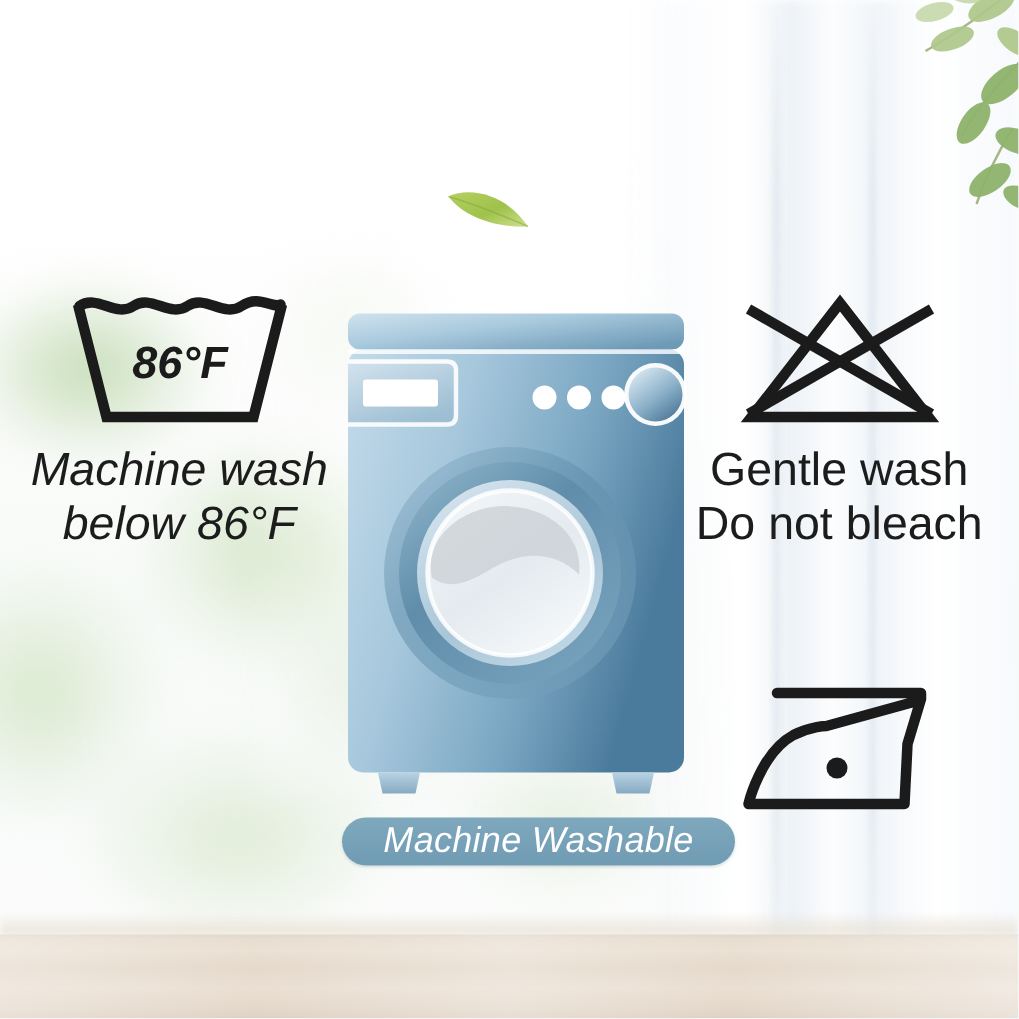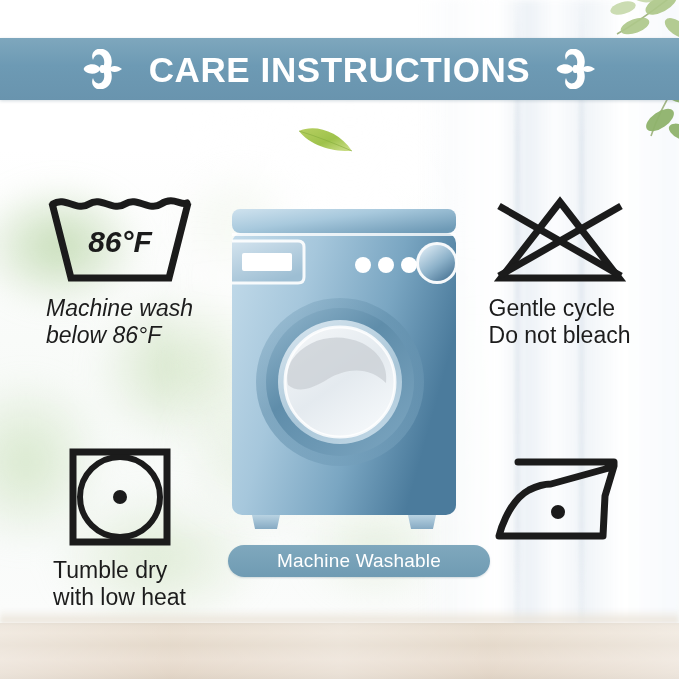--- a/index.html
+++ b/index.html
@@ -160,22 +160,23 @@
   .cell {
     position: absolute;
     display: flex;
     flex-direction: column;
     align-items: center;
   }
   .cell-sym { display: block; }
   .cell-label {
     margin-top: 9px;
     color: #1c1c1c;
-    font-size: 23px;
+    font-size: 31px;
     line-height: 1.17;
+    text-align: center;
     white-space: pre-line;
   }
 
   #cell-wash   { left: 12px;  top: 194px;  width: 215px; font-style: italic; }
   #cell-bleach { left: 452px; top: 194px;  width: 215px; }
   #cell-dry    { left: 12px;  top: 444px;  width: 215px; }
   #cell-iron   { left: 452px; top: 444px;  width: 215px; }
 
   
   .washer {
@@ -189,26 +190,27 @@
   
   .badge {
     position: absolute;
     left: 228px;
     top: 545px;
     width: 262px;
     height: 32px;
     border-radius: 16px;
     background: linear-gradient(to bottom, #7fa8bd 0%, #6f9bb3 100%);
     color: #ffffff;
-    font-size: 19px;
+    font-size: 24px;
     display: flex;
     align-items: center;
     justify-content: center;
     letter-spacing: 0.2px;
     box-shadow: 0 1px 2px rgba(90,120,140,0.25);
+    font-style: italic;
   }
 </style>
 </head>
 <body>
 
 <div id="stage">
 
   <div class="bg-base"></div>
   <div class="bg-green-left"></div>
   <div class="bg-green-left2"></div>
@@ -237,41 +239,20 @@
       <ellipse cx="113" cy="104" rx="15" ry="8" transform="rotate(20 113 104)"></ellipse>
       <ellipse cx="95" cy="130" rx="16" ry="8" transform="rotate(-35 95 130)"></ellipse>
       <ellipse cx="116" cy="142" rx="13" ry="7" transform="rotate(25 116 142)"></ellipse>
     </g>
     <g fill="#c3d7a5" opacity="0.85">
       <ellipse cx="58" cy="18" rx="13" ry="6" transform="rotate(-15 58 18)"></ellipse>
       <ellipse cx="78" cy="6" rx="12" ry="6" transform="rotate(12 78 6)"></ellipse>
     </g>
   </svg>
 
-  <div class="banner">
-    <svg class="fleur" viewBox="0 0 56 40">
-      <g fill="#ffffff" transform="rotate(90 28 20)">
-        <path d="M28 1 C24 6, 24 11, 28 15 C32 11, 32 6, 28 1 Z"></path>
-        <path d="M28 13 C20 9, 10 12, 8 20 C6 28, 13 33, 19 30 C14 29, 12 24, 15 21 C18 18, 24 18, 28 21 Z"></path>
-        <path d="M28 13 C36 9, 46 12, 48 20 C50 28, 43 33, 37 30 C42 29, 44 24, 41 21 C38 18, 32 18, 28 21 Z"></path>
-        <rect x="24" y="18" width="8" height="5" rx="2"></rect>
-        <path d="M28 22 C23 25, 22 32, 25 37 C27 40, 29 40, 31 37 C34 32, 33 25, 28 22 Z"></path>
-      </g>
-    </svg>
-    <div class="banner-title">CARE INSTRUCTIONS</div>
-    <svg class="fleur" viewBox="0 0 56 40">
-      <g fill="#ffffff" transform="rotate(90 28 20)">
-        <path d="M28 1 C24 6, 24 11, 28 15 C32 11, 32 6, 28 1 Z"></path>
-        <path d="M28 13 C20 9, 10 12, 8 20 C6 28, 13 33, 19 30 C14 29, 12 24, 15 21 C18 18, 24 18, 28 21 Z"></path>
-        <path d="M28 13 C36 9, 46 12, 48 20 C50 28, 43 33, 37 30 C42 29, 44 24, 41 21 C38 18, 32 18, 28 21 Z"></path>
-        <rect x="24" y="18" width="8" height="5" rx="2"></rect>
-        <path d="M28 22 C23 25, 22 32, 25 37 C27 40, 29 40, 31 37 C34 32, 33 25, 28 22 Z"></path>
-      </g>
-    </svg>
-  </div>
 
   <svg class="leaf-float" viewBox="0 0 60 34">
     <defs>
       <linearGradient id="leafg" x1="0" y1="0" x2="1" y2="1">
         <stop offset="0%" stop-color="#b7cf62"></stop>
         <stop offset="55%" stop-color="#9ec24b"></stop>
         <stop offset="100%" stop-color="#cfe08d"></stop>
       </linearGradient>
     </defs>
     <path d="M3 9 C18 2, 42 8, 56 29 C38 30, 14 24, 3 9 Z" fill="url(#leafg)"></path>
@@ -287,33 +268,24 @@
     <div class="cell-label">Machine wash
 below 86°F</div>
   </div>
 
   <div class="cell" id="cell-bleach">
     <svg class="cell-sym" width="150" height="92" viewBox="0 0 150 92">
       <path d="M75 8 L134 84 L16 84 Z" fill="none" stroke="#1b1b1b" stroke-width="7" stroke-linejoin="miter"></path>
       <line x1="14" y1="12" x2="136" y2="82" stroke="#1b1b1b" stroke-width="7" stroke-linecap="butt"></line>
       <line x1="136" y1="12" x2="14" y2="82" stroke="#1b1b1b" stroke-width="7" stroke-linecap="butt"></line>
     </svg>
-    <div class="cell-label">Gentle cycle
+    <div class="cell-label">Gentle wash
 Do not bleach</div>
   </div>
 
-  <div class="cell" id="cell-dry">
-    <svg class="cell-sym" width="110" height="104" viewBox="0 0 110 104">
-      <rect x="8" y="8" width="94" height="90" fill="none" stroke="#1b1b1b" stroke-width="7"></rect>
-      <circle cx="55" cy="53" r="40" fill="none" stroke="#1b1b1b" stroke-width="6"></circle>
-      <circle cx="55" cy="53" r="7" fill="#1b1b1b"></circle>
-    </svg>
-    <div class="cell-label">Tumble dry
-with low heat</div>
-  </div>
 
   <div class="cell" id="cell-iron">
     <svg class="cell-sym" width="150" height="104" viewBox="0 0 150 104">
       <path d="M33 18 L129 18 L129 22 L120 52 L118 92 L14 92 C14 92, 22 58, 44 46 C56 40, 66 40, 66 40 L66 40 L124 24" fill="none" stroke="#1b1b1b" stroke-width="7" stroke-linejoin="round" stroke-linecap="round"></path>
       <circle cx="73" cy="68" r="7" fill="#1b1b1b"></circle>
     </svg>
   </div>
 
   <svg class="washer" viewBox="0 0 232 330">
     <defs>

